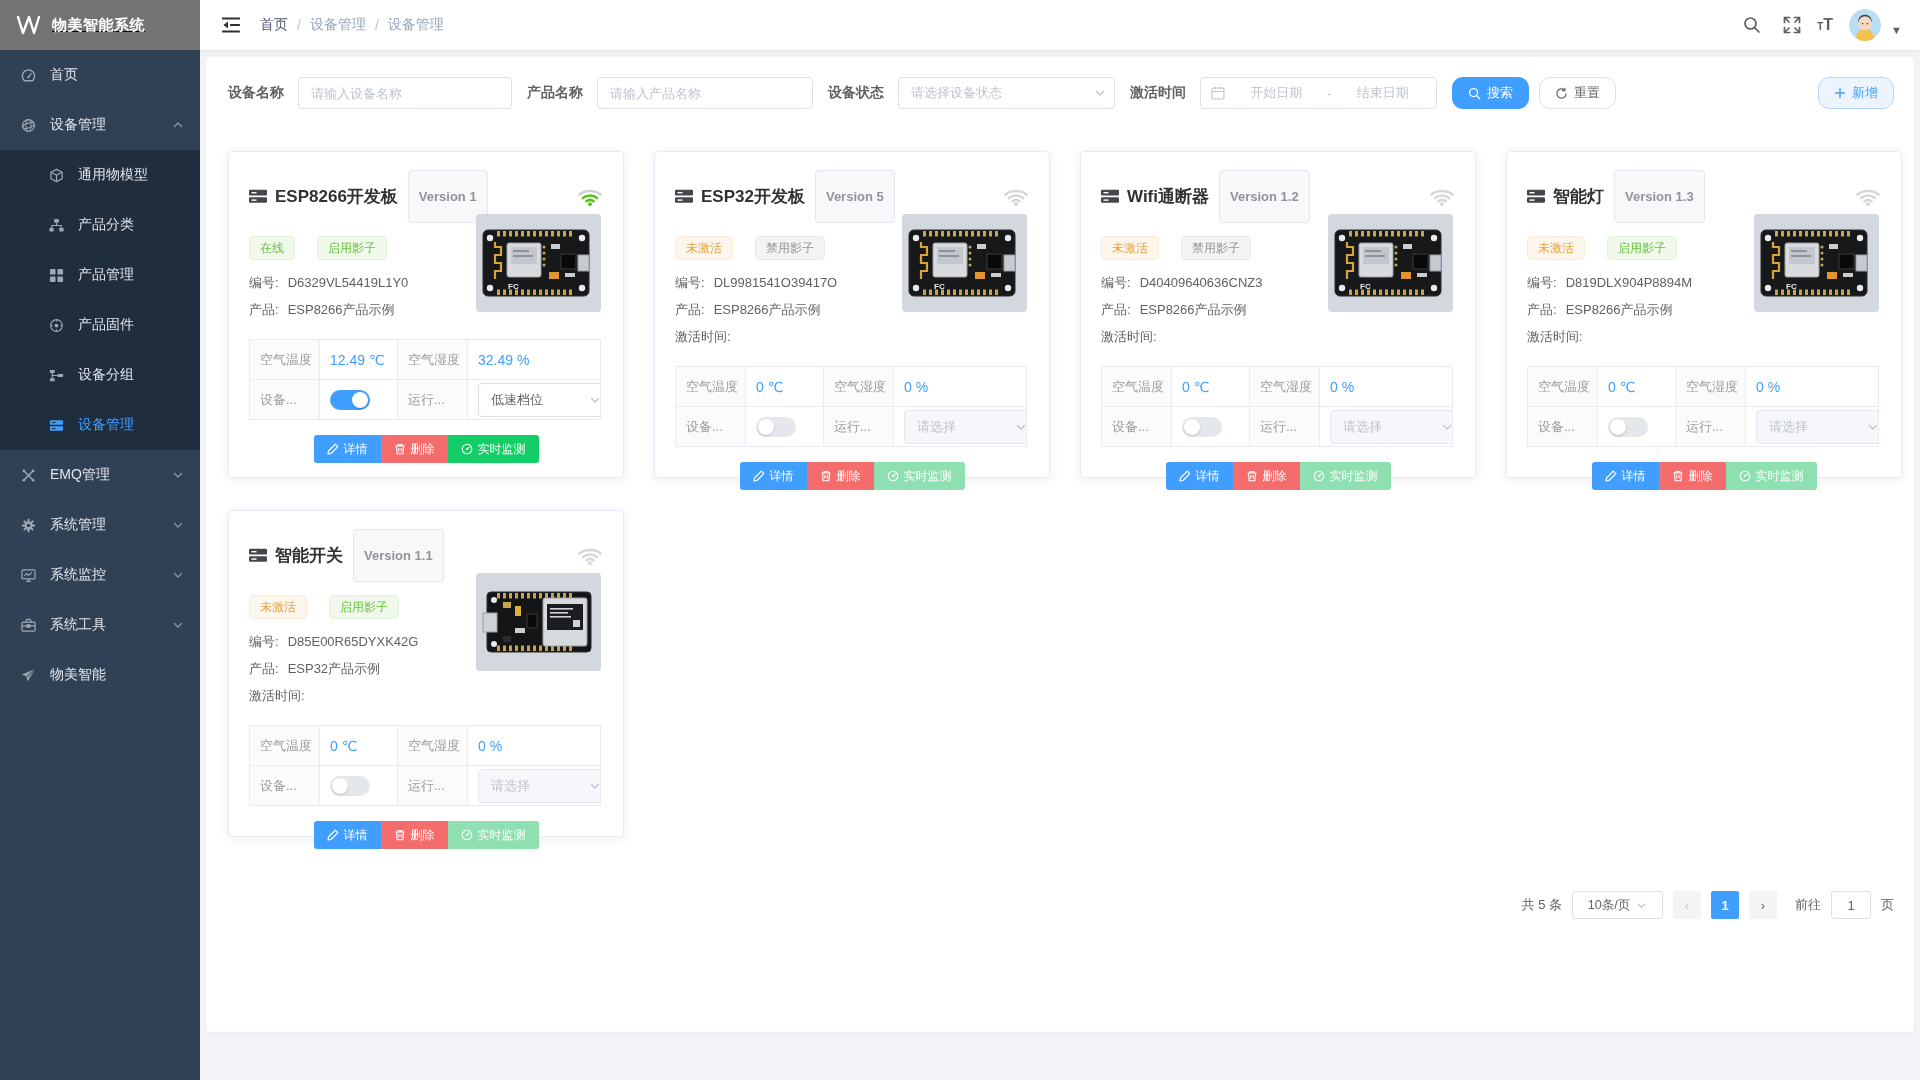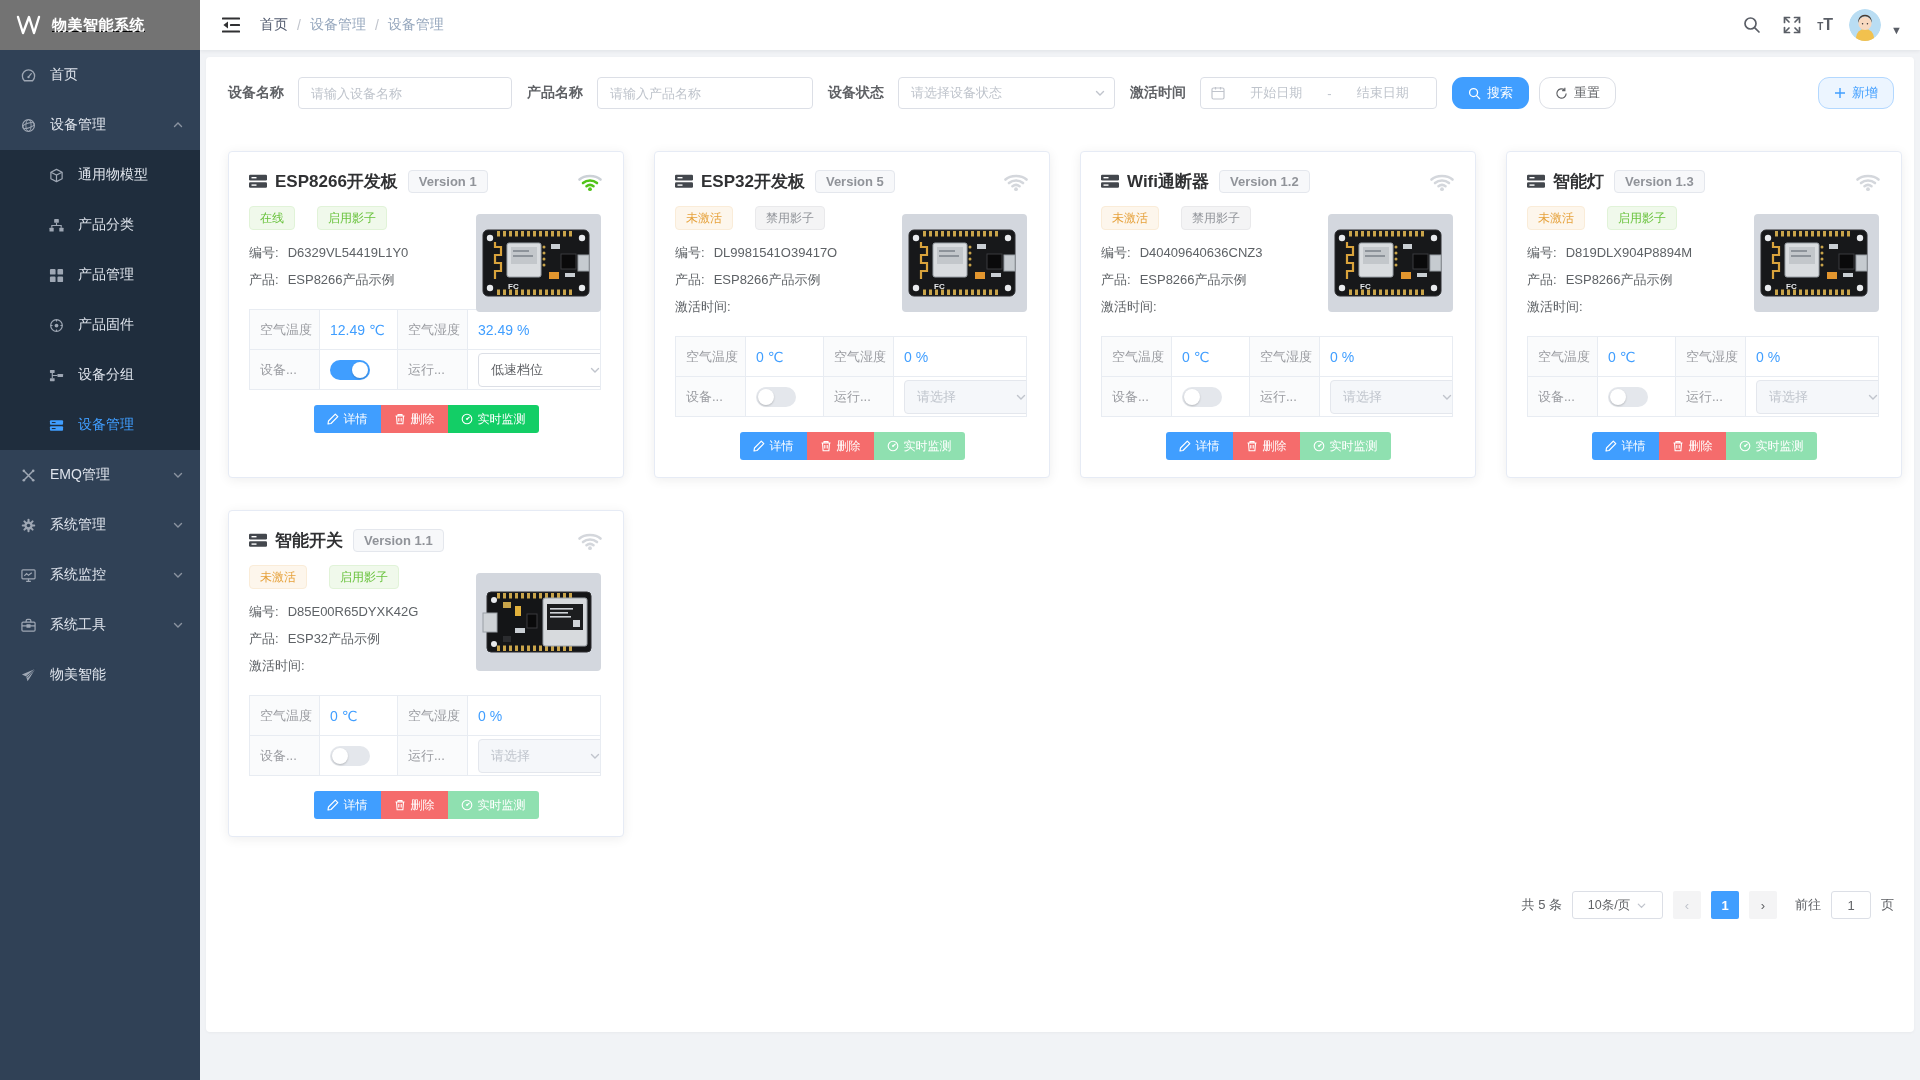--- a/index.html
+++ b/index.html
@@ -54,21 +54,21 @@
   .btn-primary { background:#409EFF; color:#fff; }
   .btn-plain { background:#fff; border-color:#dcdfe6; color:#606266; }
   .btn-add { background:#ecf5ff; border-color:#b3d8ff; color:#409EFF; margin-left:auto; }
   
   .cards { display:flex; flex-wrap:wrap; column-gap:30px; row-gap:32px; padding:0 10px 0 22px; margin-top:42px; }
   .dev-card { width:396px; height:327px; background:#fff; border:1px solid #e6ebf5; border-radius:4px;
     box-shadow:0 2px 12px rgba(0,0,0,.07); position:relative; padding:18px 20px; }
   .card-head { display:flex; align-items:center; }
   .card-title { font-size:17px; font-weight:bold; color:#303133; margin-left:8px; }
   .version-tag { margin-left:10px; background:#f7f8fa; border:1px solid #e4e7ed; color:#909399; font-weight:bold;
-    font-size:13px; border-radius:4px; padding:3px 10px; }
+    font-size:13px; border-radius:4px; padding:18px 10px; }
   .wifi { margin-left:auto; display:flex; }
   .tags { display:flex; gap:22px; margin-top:13px; }
   .tag { height:24px; line-height:22px; padding:0 10px; font-size:12px; border-radius:4px; border:1px solid; }
   .tag-success { background:#f0f9eb; color:#67c23a; border-color:#e1f3d8; }
   .tag-warning { background:#fdf6ec; color:#e6a23c; border-color:#faecd8; }
   .tag-info    { background:#f4f4f5; color:#909399; border-color:#e9e9eb; }
   .info { margin-top:9px; font-size:13px; color:#5e6266; }
   .info-line { line-height:27px; white-space:nowrap; }
   .info-line .iv { margin-left:9px; }
   .board { position:absolute; right:22px; top:62px; width:125px; height:98px; background:#d3d7de; border-radius:4px;

